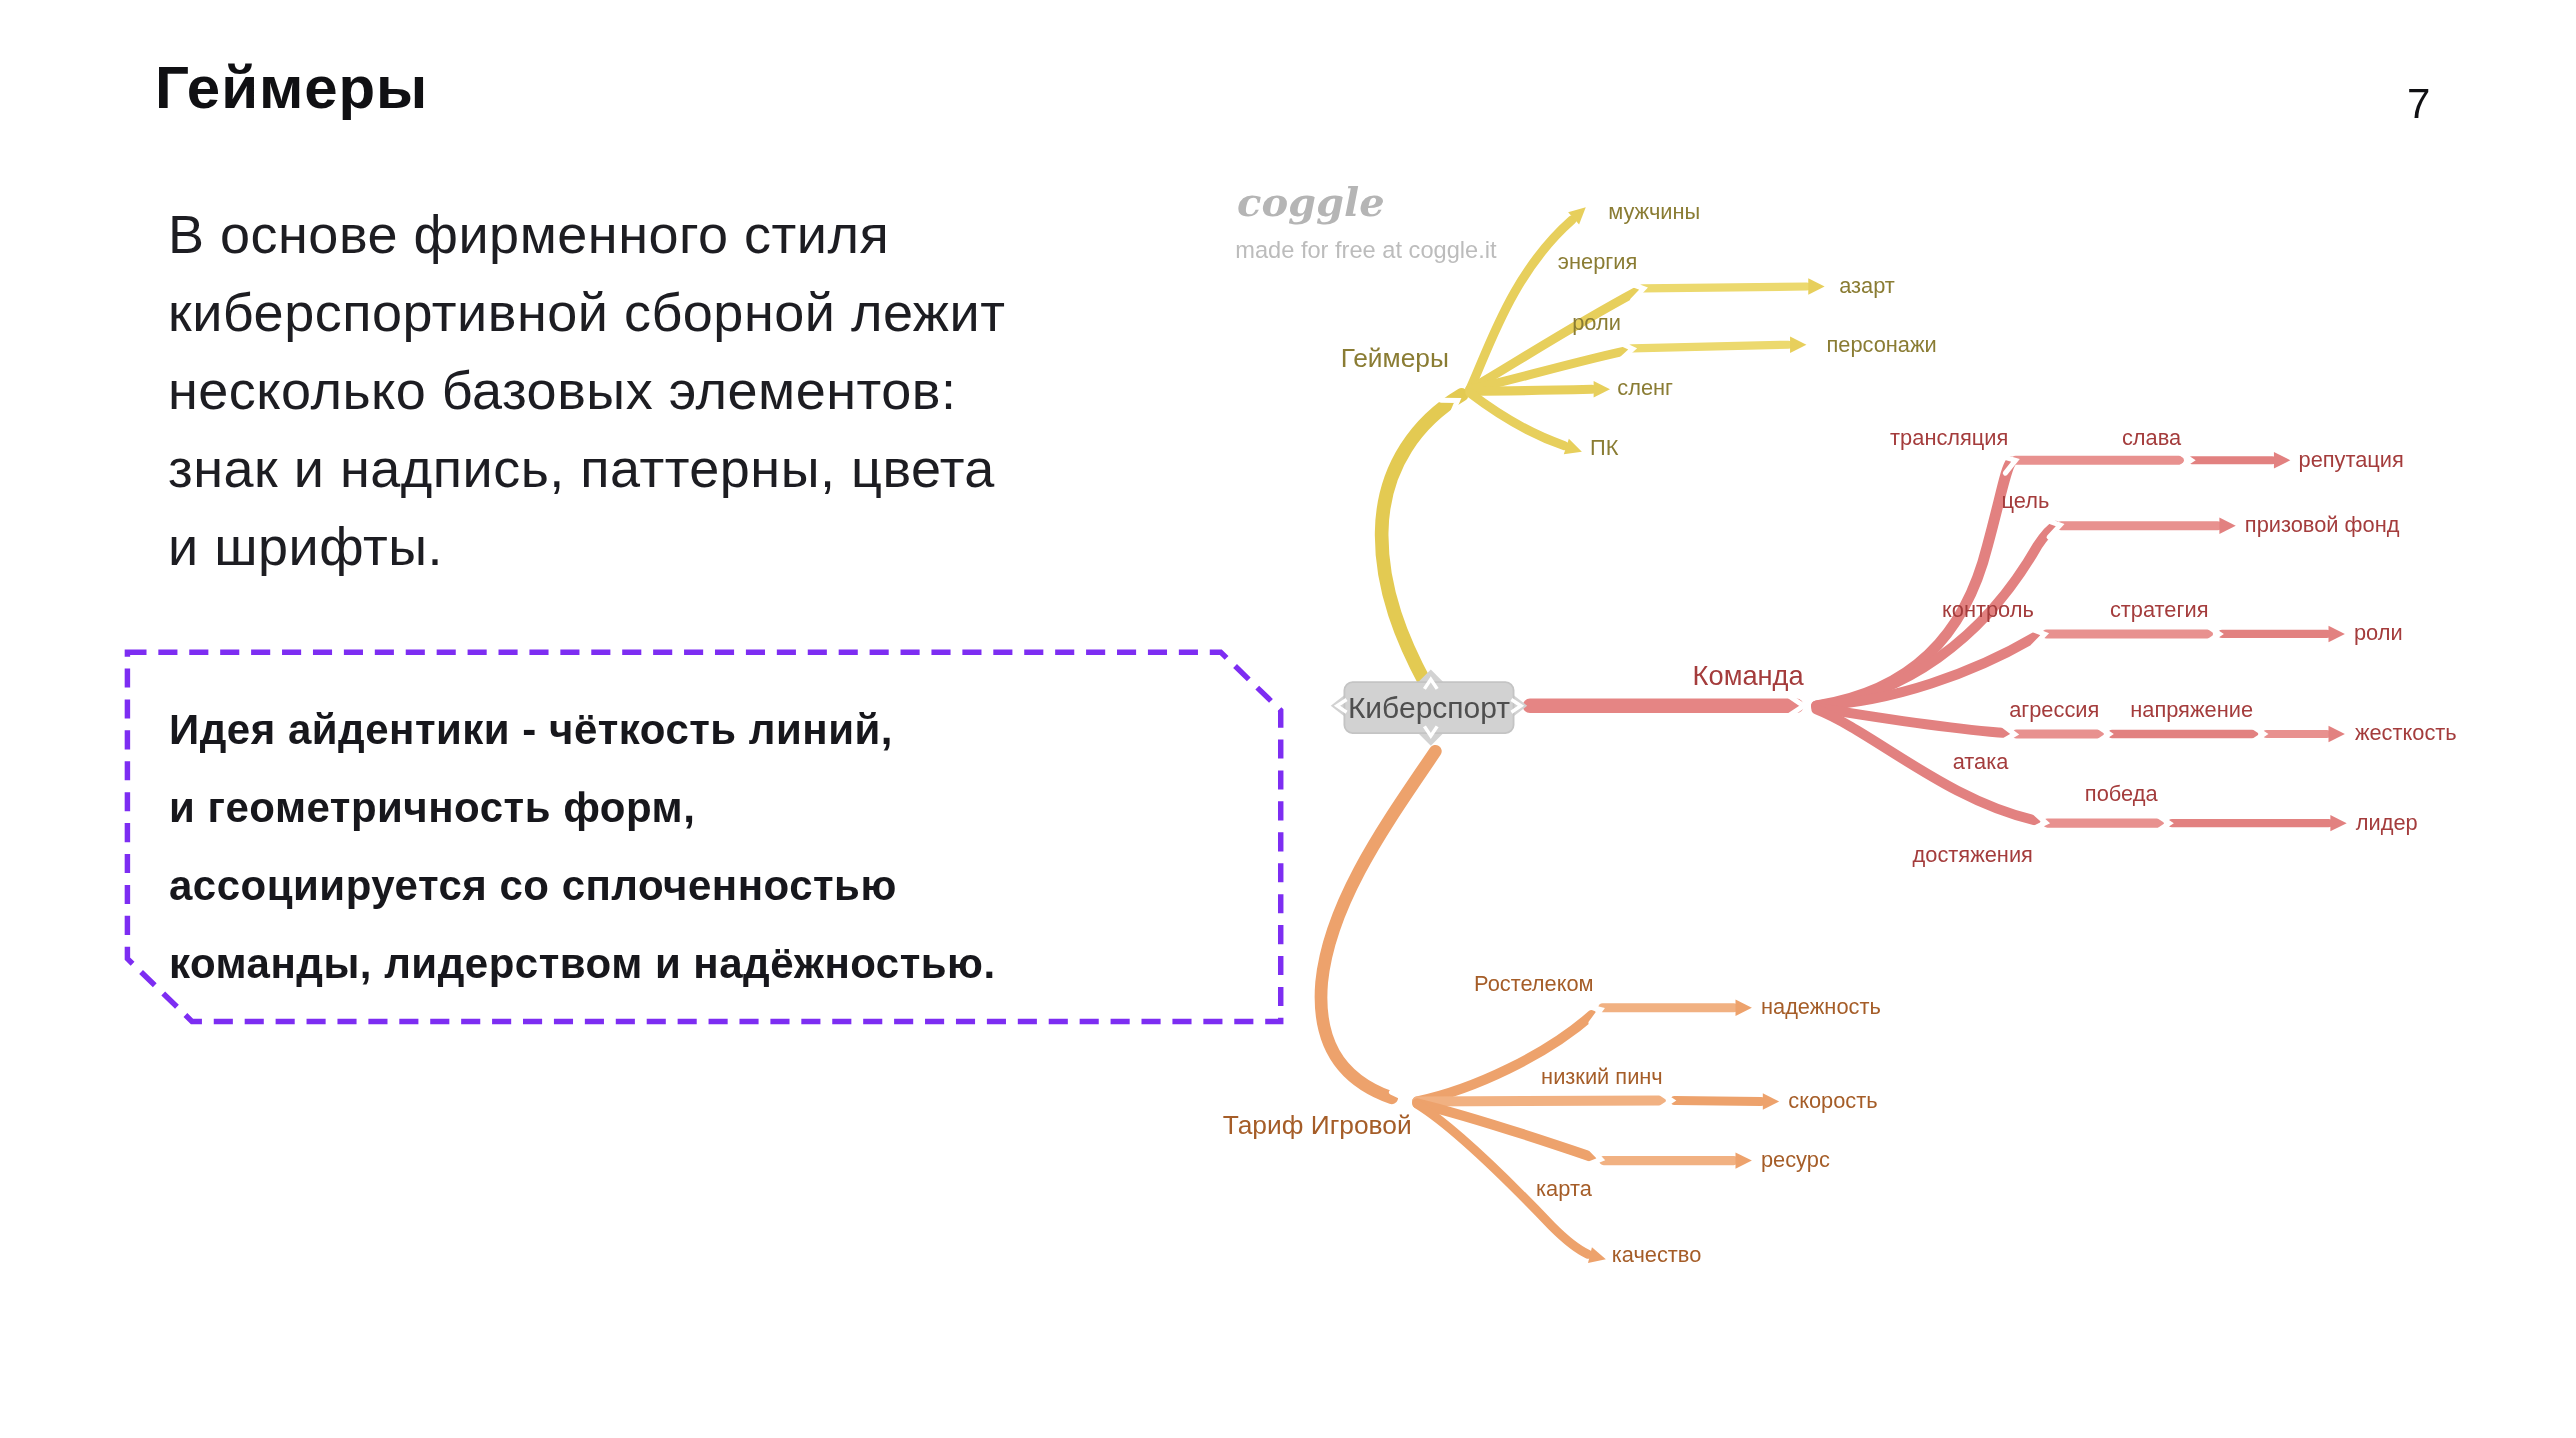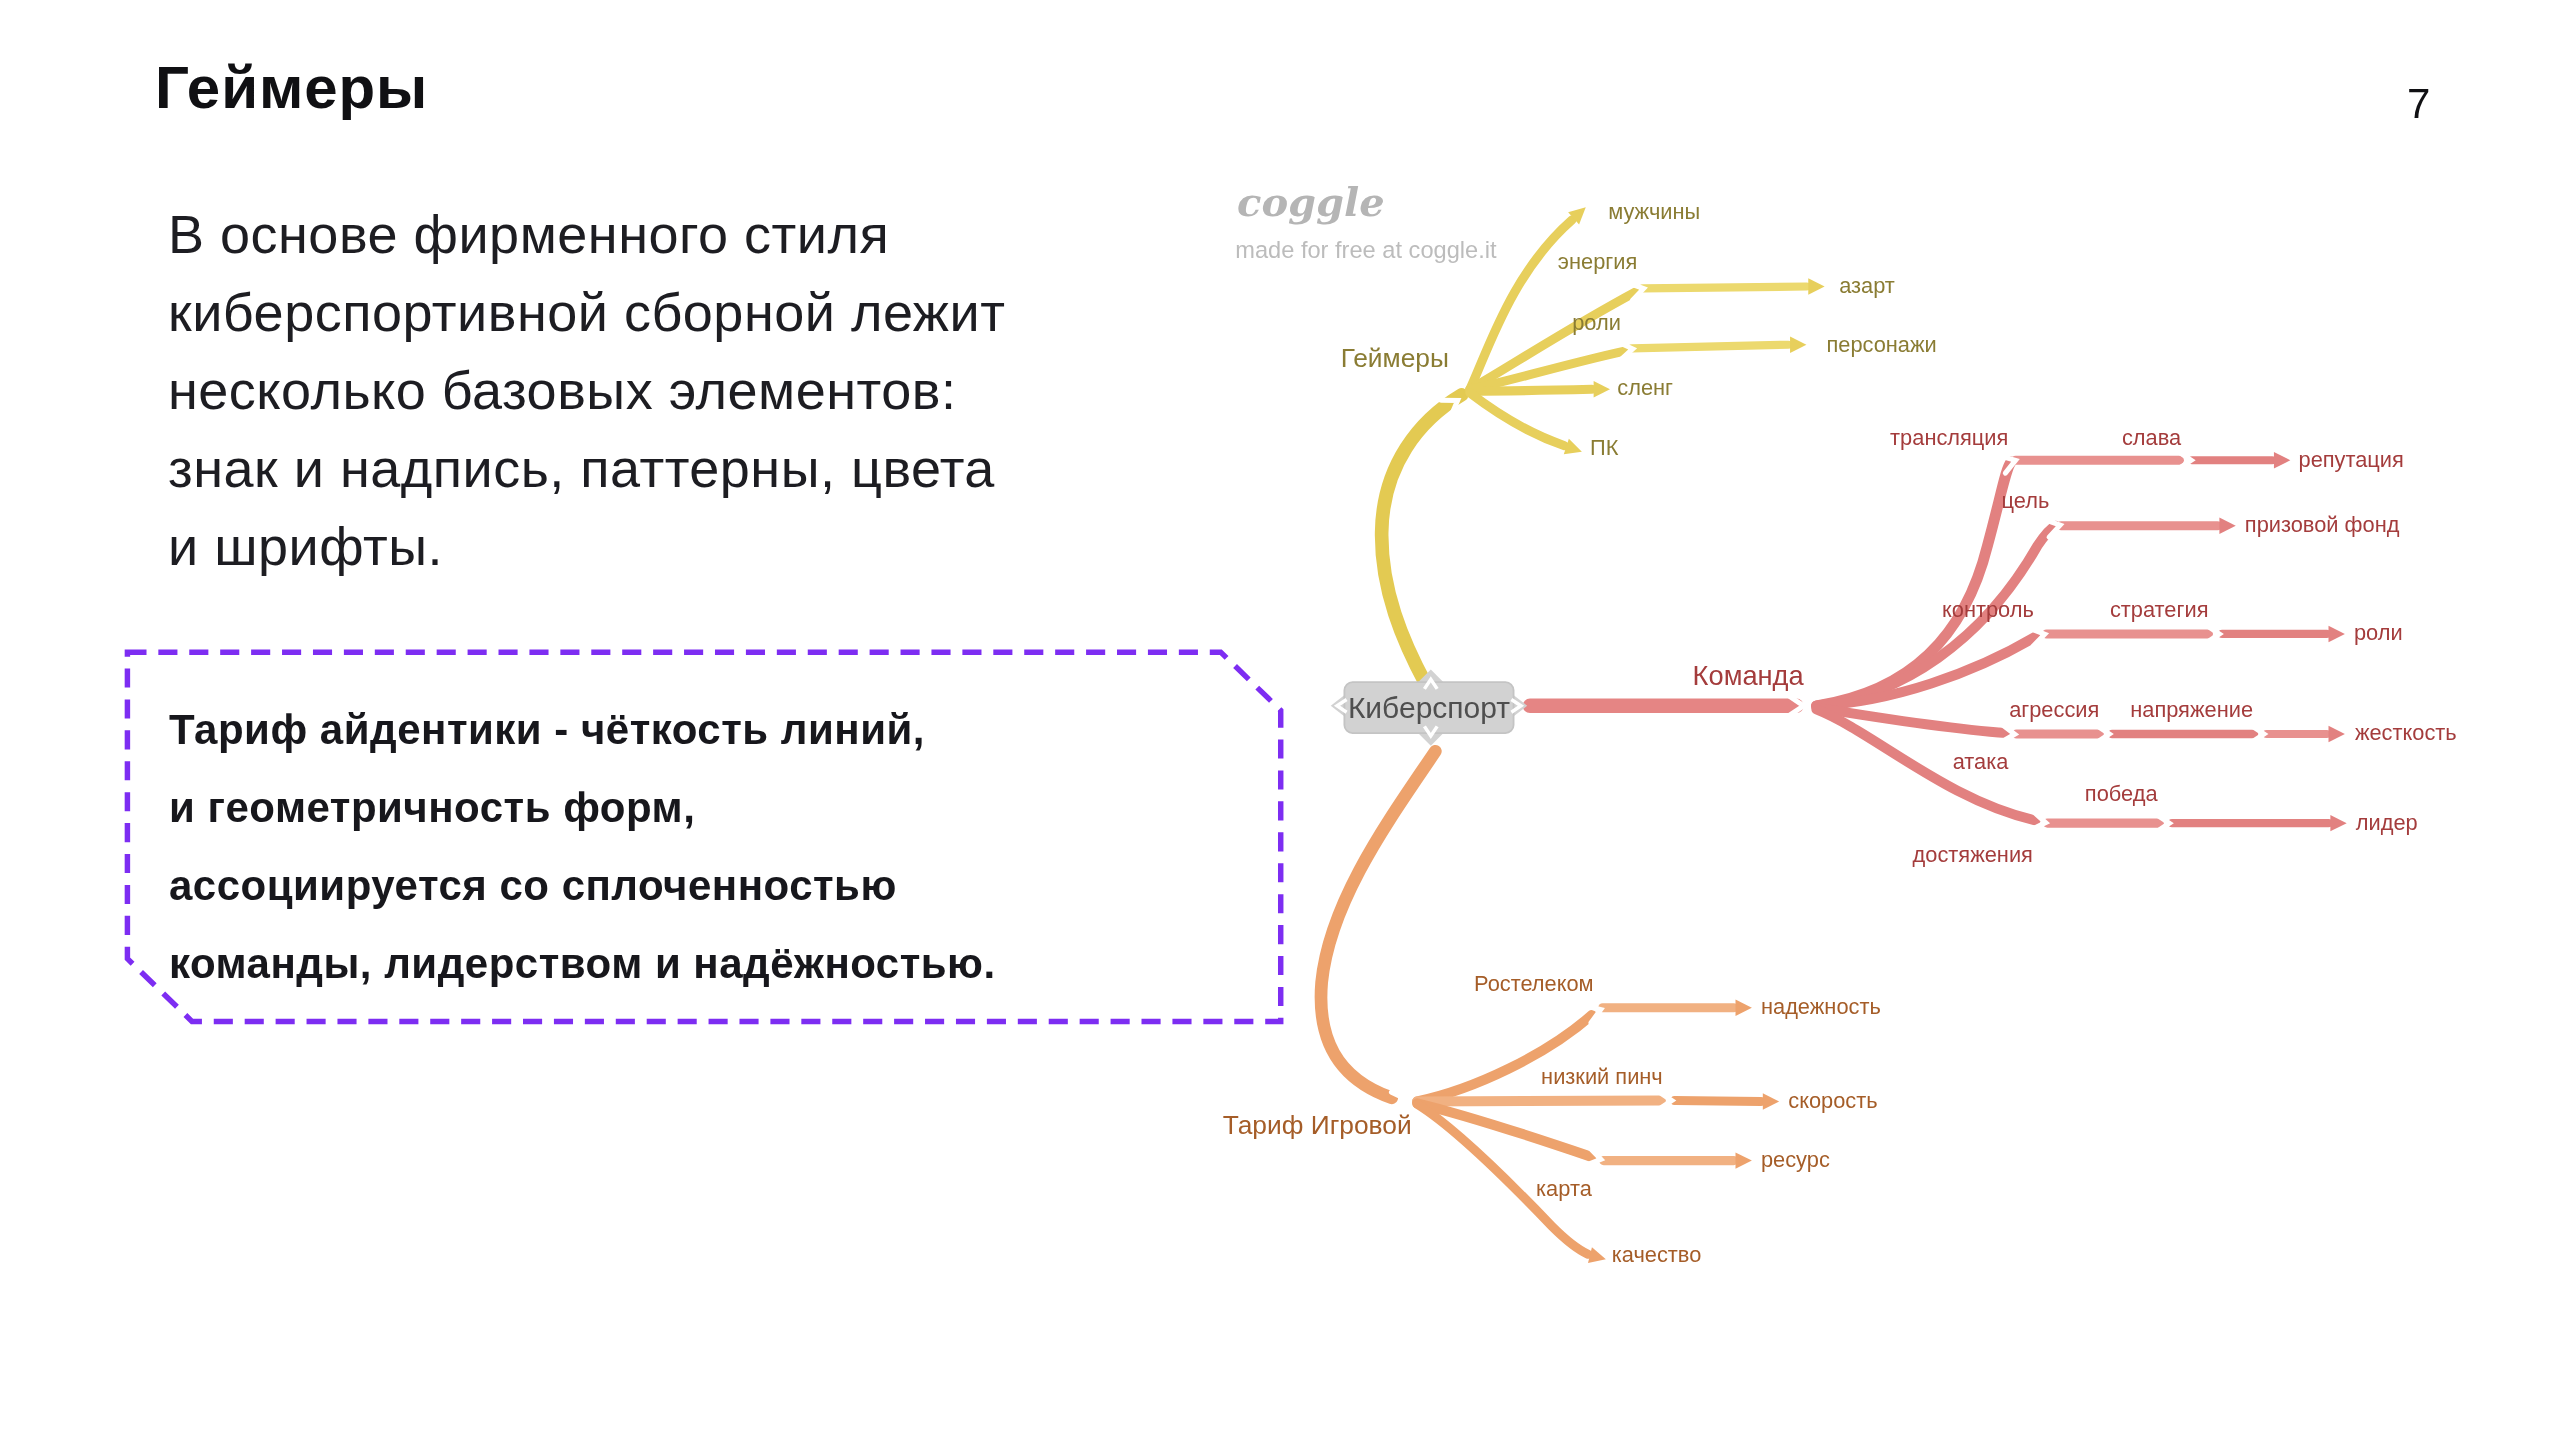--- a/index.html
+++ b/index.html
@@ -39,21 +39,21 @@
 
 <div class="slide">
 
   <h1 class="page-title">Геймеры</h1>
   <div class="page-number">7</div>
   <div class="intro-text">В основе фирменного стиля
 киберспортивной сборной лежит
 несколько базовых элементов:
 знак и надпись, паттерны, цвета
 и шрифты.</div>
-  <div class="callout-text">Тариф айдентики - чёткость линий,
+  <div class="callout-text">Идея айдентики - чёткость линий,
 и геометричность форм,
 ассоциируется со сплоченностью
 команды, лидерством и надёжностью.</div>
 
   <svg class="overlay" viewBox="0 0 2832 1581">
     <defs>
       <path id="chev" d="M -12,-10 L 3,0 L -12,10" stroke="#ffffff" stroke-width="5.5" fill="none"></path>
       <path id="tip" d="M 0,-9 L 18,0 L 0,9 Z" stroke="none"></path>
     </defs>
 

